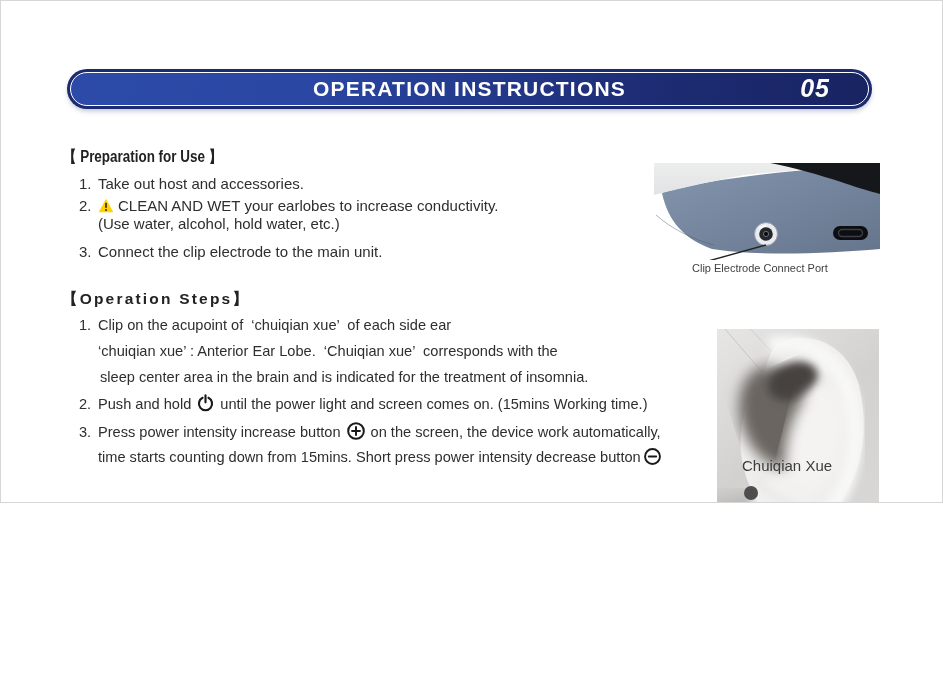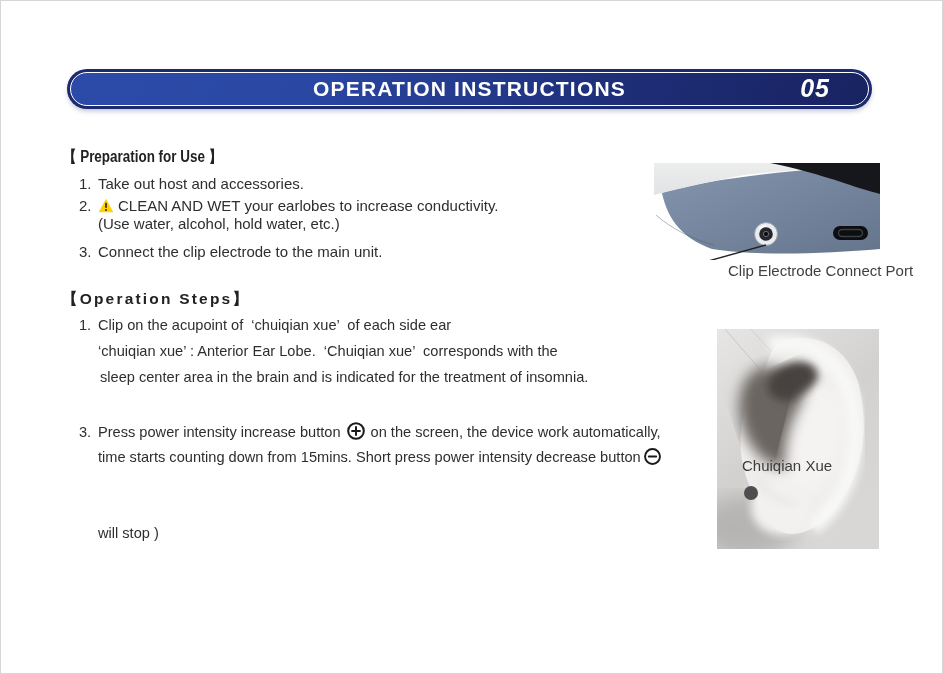--- a/index.html
+++ b/index.html
@@ -1,17 +1,17 @@
 <!DOCTYPE html>
 <html><head>
 <meta charset="utf-8">
 <style>
   html,body { margin:0; padding:0; background:#fff; }
   .page {
-    position:relative; width:943px; height:674px; box-sizing:border-box;
+    position:relative; width:943px; height:503px; box-sizing:border-box;
     background:#ffffff; border:1px solid #d6d6d6; overflow:hidden;
     font-family:"Liberation Sans","DejaVu Sans",sans-serif; color:#2e2e2e;
   }
   
   .banner {
     position:absolute; left:66px; top:68px; width:805px; height:40px;
     background:#1c2a6f; border-radius:21px;
     box-shadow:0 3px 5px -1px rgba(70,80,130,.35);
   }
   .banner-inner {
@@ -33,21 +33,21 @@
   
   .row { position:absolute; left:78px; white-space:pre; font-size:15px; line-height:17px; }
   .row .n { display:inline-block; width:19px; }
   .cont { position:absolute; white-space:pre; font-size:15px; line-height:17px; }
   .step { font-size:14.6px; }
   .icn { vertical-align:-4px; margin:0 5px; }
   .icn-end { vertical-align:-4px; margin-left:2px; }
   .warn { vertical-align:-2px; margin-right:4px; }
   
   .dev-fig { position:absolute; left:653px; top:162px; width:226px; height:97px; overflow:hidden; }
-  .dev-caption { position:absolute; left:691px; top:261px; font-size:15px; color:#3f3f3f; white-space:pre;margin-left:36px; }
+  .dev-caption { position:absolute; left:691px; top:261px; font-size:11px; color:#3f3f3f; white-space:pre; }
   
   .ear-fig { position:absolute; left:716px; top:328px; width:162px; height:220px; overflow:hidden;
              box-shadow:inset 0 0 14px rgba(90,88,86,.25); }
   .ear-label { position:absolute; left:25px; top:128px; font-size:15px; color:#3c3c3c; white-space:pre; }
   .ear-dot { position:absolute; left:27px; top:157px; width:14px; height:14px; border-radius:50%; background:#4e4e50; }
 </style>
 </head>
 <body>
 
 <div class="page">
@@ -104,20 +104,24 @@
     </svg>
   </div>
   <div class="dev-caption">Clip Electrode Connect Port</div>
 
   <div class="sec-head head-op">【Operation Steps】</div>
 
   <div class="row step" style="top:316px;"><span class="n">1.</span><span>Clip on the acupoint of  ‘chuiqian xue’  of each side ear</span></div>
   <div class="cont step" style="left:97px; top:342px;">‘chuiqian xue’ : Anterior Ear Lobe.  ‘Chuiqian xue’  corresponds with the</div>
   <div class="cont step" style="left:99px; top:368px;">sleep center area in the brain and is indicated for the treatment of insomnia.</div>
 
+  <div class="row step" style="top:393px;"><span class="n">2.</span><span>Push and hold</span><svg class="icn" width="19" height="19" viewBox="0 0 24 24">
+        <path d="M8.3,4.8 a8.3,8.3 0 1 0 7.4,0" fill="none" stroke="#1a1a1a" stroke-width="2.7" stroke-linecap="round"></path>
+        <line x1="12" y1="1.8" x2="12" y2="10.5" stroke="#1a1a1a" stroke-width="2.7" stroke-linecap="round"></line>
+      </svg><span>until the power light and screen comes on. (15mins Working time.)</span></div>
 
   <div class="row step" style="top:420px;"><span class="n">3.</span><span>Press power intensity increase button</span><svg class="icn" width="20" height="20" viewBox="0 0 24 24">
         <circle cx="12" cy="12" r="9.4" fill="none" stroke="#1a1a1a" stroke-width="2.4"></circle>
         <line x1="12" y1="7.3" x2="12" y2="16.7" stroke="#1a1a1a" stroke-width="2.4" stroke-linecap="round"></line>
         <line x1="7.3" y1="12" x2="16.7" y2="12" stroke="#1a1a1a" stroke-width="2.4" stroke-linecap="round"></line>
       </svg><span>on the screen, the device work automatically,</span></div>
 
   <div class="cont step" style="left:97px; top:446px;"><span>time starts counting down from 15mins. Short press power intensity decrease button</span><svg class="icn-end" width="19" height="19" viewBox="0 0 24 24">
         <circle cx="12" cy="12" r="9.4" fill="none" stroke="#1a1a1a" stroke-width="2.4"></circle>
         <line x1="7.3" y1="12" x2="16.7" y2="12" stroke="#1a1a1a" stroke-width="2.4" stroke-linecap="round"></line>

